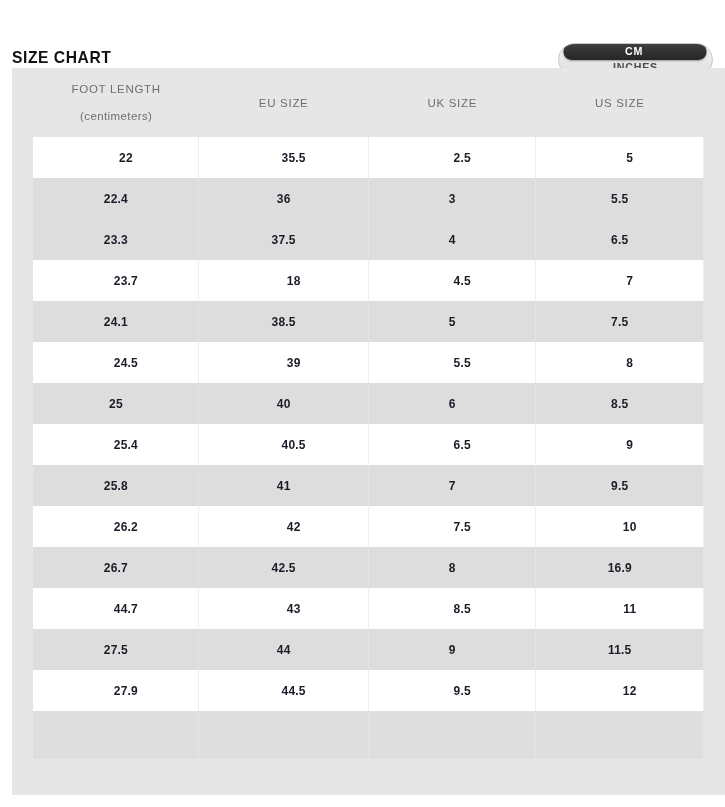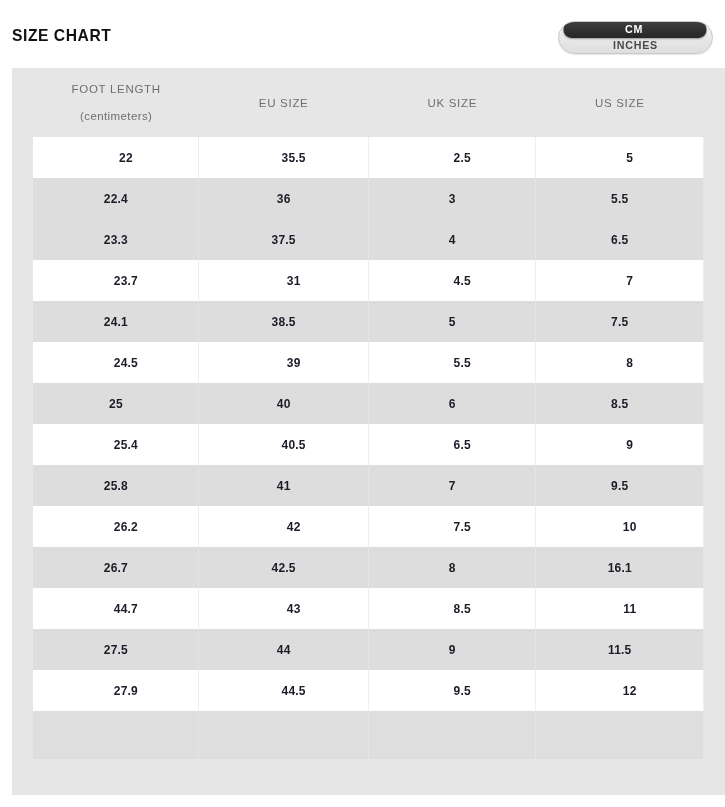--- a/index.html
+++ b/index.html
@@ -13,20 +13,21 @@
     font-family: "Liberation Sans", sans-serif;
     overflow: hidden;
     position: relative;
   }
 
   
   .topbar {
     position: relative;
     height: 68px;
     box-sizing: border-box;
+    margin-top: 22px;
   }
   .page-title {
     position: absolute;
     left: 12px;
     top: 26px;
     font-size: 17px;
     font-weight: bold;
     letter-spacing: 0.6px;
     color: #111111;
     text-transform: uppercase;
@@ -201,21 +202,21 @@
           <td class="gutter"></td>
           <td>23.3</td>
           <td>37.5</td>
           <td>4</td>
           <td>6.5</td>
           <td class="gutter"></td>
         </tr>
         <tr class="odd">
           <td class="gutter"></td>
           <td>23.7</td>
-          <td>31</td>
+          <td>18</td>
           <td>4.5</td>
           <td>7</td>
           <td class="gutter"></td>
         </tr>
         <tr class="even">
           <td class="gutter"></td>
           <td>24.1</td>
           <td>38.5</td>
           <td>5</td>
           <td>7.5</td>
@@ -259,21 +260,21 @@
           <td>42</td>
           <td>7.5</td>
           <td>10</td>
           <td class="gutter"></td>
         </tr>
         <tr class="even">
           <td class="gutter"></td>
           <td>26.7</td>
           <td>42.5</td>
           <td>8</td>
-          <td>16.1</td>
+          <td>16.9</td>
           <td class="gutter"></td>
         </tr>
         <tr class="odd">
           <td class="gutter"></td>
           <td>44.7</td>
           <td>43</td>
           <td>8.5</td>
           <td>11</td>
           <td class="gutter"></td>
         </tr>

